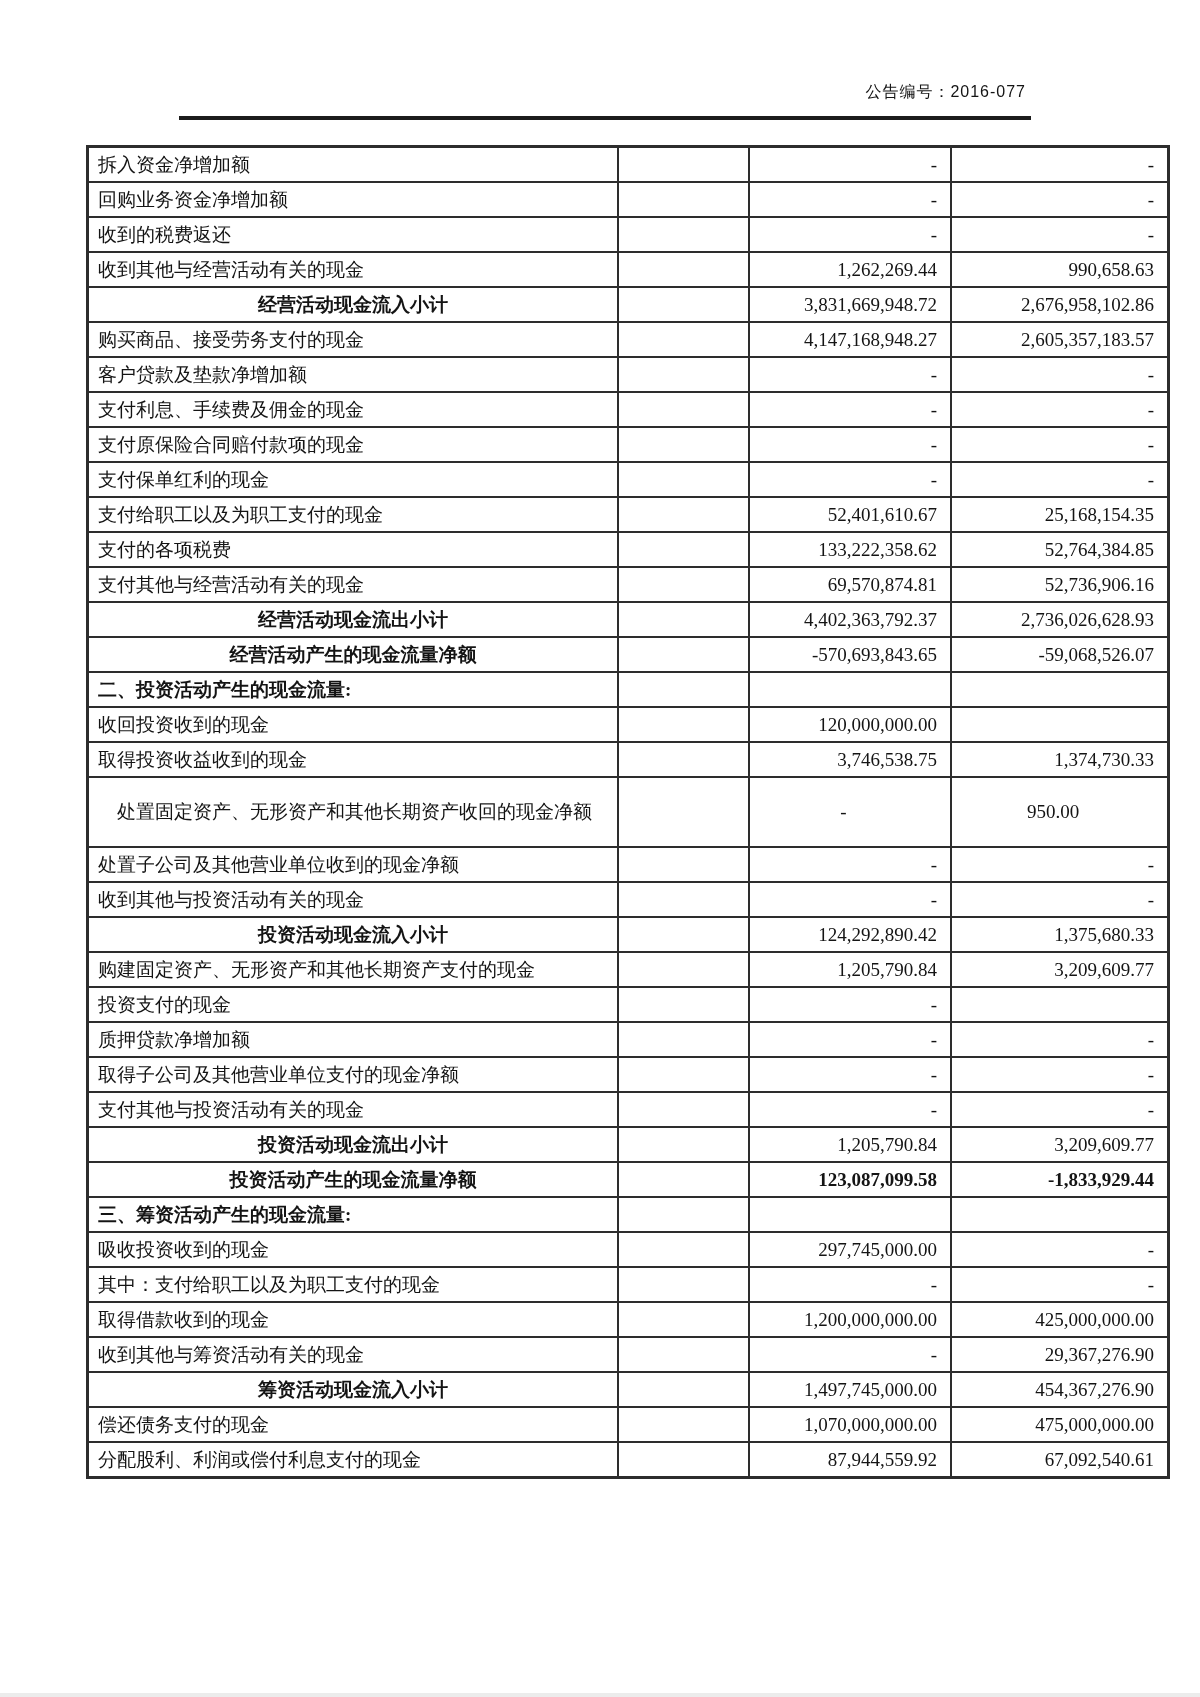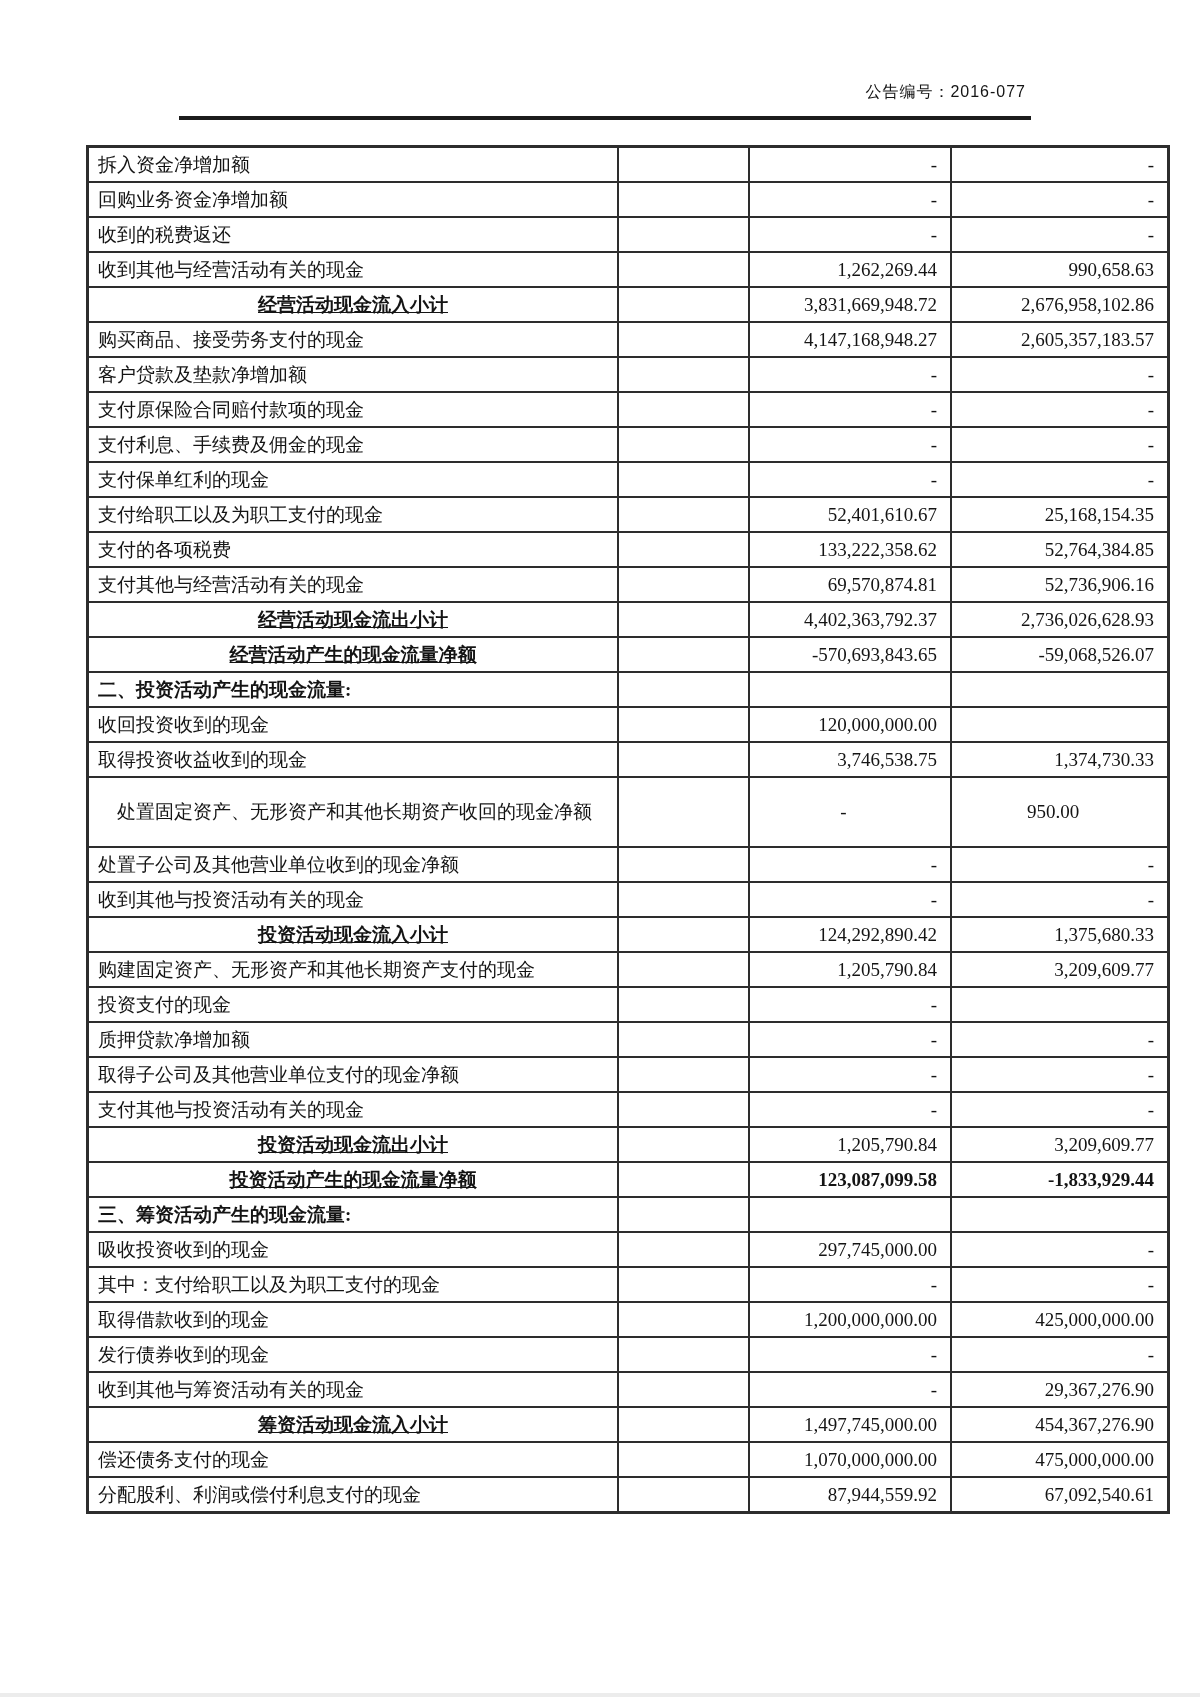--- a/index.html
+++ b/index.html
@@ -29,21 +29,21 @@
     padding:0;
     vertical-align:middle;
     overflow:hidden;
   }
   .statement-table tr.tall td{height:68px;text-align:center;}
   td.c-label{width:513px;text-align:left;padding:0 6px 0 9px;line-height:1.55;}
   td.c-blank{width:129px;}
   td.c-num1{width:187px;}
   td.c-num2{width:202px;}
   td.c-num1,td.c-num2{text-align:right;padding-right:13px;}
-  tr.subtotal td.c-label{text-align:center;font-weight:700;padding-left:6px;text-decoration:underline;}
+  tr.subtotal td.c-label{text-align:center;font-weight:700;padding-left:6px;}
   tr.section td.c-label{font-weight:700;}
   tr.boldvals td.c-num1,tr.boldvals td.c-num2{font-weight:700;margin-left:32px;}
   .bottom-edge{
     position:absolute;left:0;bottom:0;width:1200px;height:4px;background:#ececec;
   }
 </style>
 </head>
 <body>
 
 <div class="doc-number">公告编号：2016-077</div>
@@ -88,27 +88,27 @@
         <td class="c-num1">4,147,168,948.27</td>
         <td class="c-num2">2,605,357,183.57</td>
       </tr>
       <tr class="item">
         <td class="c-label">客户贷款及垫款净增加额</td>
         <td class="c-blank"></td>
         <td class="c-num1">-</td>
         <td class="c-num2">-</td>
       </tr>
       <tr class="item">
+        <td class="c-label">支付利息、手续费及佣金的现金</td>
+        <td class="c-blank"></td>
+        <td class="c-num1">-</td>
+        <td class="c-num2">-</td>
+      </tr>
+      <tr class="item">
         <td class="c-label">支付原保险合同赔付款项的现金</td>
-        <td class="c-blank"></td>
-        <td class="c-num1">-</td>
-        <td class="c-num2">-</td>
-      </tr>
-      <tr class="item">
-        <td class="c-label">支付利息、手续费及佣金的现金</td>
         <td class="c-blank"></td>
         <td class="c-num1">-</td>
         <td class="c-num2">-</td>
       </tr>
       <tr class="item">
         <td class="c-label">支付保单红利的现金</td>
         <td class="c-blank"></td>
         <td class="c-num1">-</td>
         <td class="c-num2">-</td>
       </tr>
@@ -244,26 +244,20 @@
         <td class="c-num1">-</td>
         <td class="c-num2">-</td>
       </tr>
       <tr class="item">
         <td class="c-label">取得借款收到的现金</td>
         <td class="c-blank"></td>
         <td class="c-num1">1,200,000,000.00</td>
         <td class="c-num2">425,000,000.00</td>
       </tr>
       <tr class="item">
-        <td class="c-label">发行债券收到的现金</td>
-        <td class="c-blank"></td>
-        <td class="c-num1">-</td>
-        <td class="c-num2">-</td>
-      </tr>
-      <tr class="item">
         <td class="c-label">收到其他与筹资活动有关的现金</td>
         <td class="c-blank"></td>
         <td class="c-num1">-</td>
         <td class="c-num2">29,367,276.90</td>
       </tr>
       <tr class="subtotal">
         <td class="c-label">筹资活动现金流入小计</td>
         <td class="c-blank"></td>
         <td class="c-num1">1,497,745,000.00</td>
         <td class="c-num2">454,367,276.90</td>

